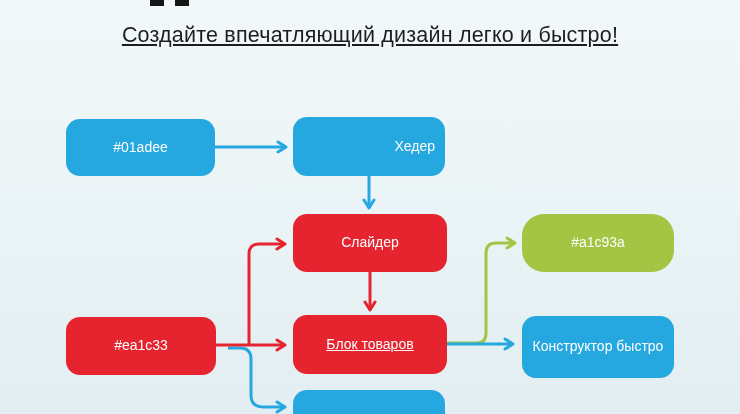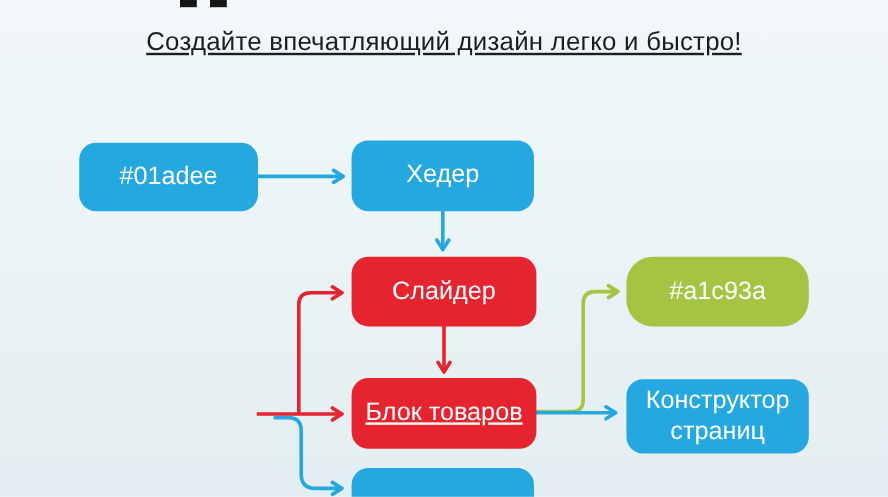--- a/index.html
+++ b/index.html
@@ -16,21 +16,21 @@
     text-align:center;
     font-size:21.5px;letter-spacing:.2px;
     color:#1d1d1f;
     text-decoration:underline;
   }
   .connectors{position:absolute;left:0;top:0;z-index:1;}
   .node{
     position:absolute;z-index:2;
     border-radius:14px;
     display:flex;align-items:center;justify-content:center;
-    color:#fdfdfd;font-size:21px;line-height:1.25;text-align:center;
+    color:#fdfdfd;font-size:14px;line-height:1.25;text-align:center;
     padding:0 10px;box-sizing:border-box;
   }
   .node.blue{background:#25a8e0;}
   .node.red{background:#e6242f;}
   .node.green{background:#a3c543;border-radius:22px;}
 </style>
 </head>
 <body>
 
 <div class="stage">
@@ -67,38 +67,41 @@
 
     <path d="M 370 271 L 370 310" stroke="#e6242f" stroke-width="3" fill="none" marker-end="url(#m-red)"></path>
 
     <path d="M 446 344 L 513 344" stroke="#25a8e0" stroke-width="3" fill="none" marker-end="url(#m-blue)"></path>
   </svg>
 
   <div class="node blue" style="left:66px;top:119px;width:149px;height:57px;">
     <span>#01adee</span>
   </div>
 
-  <div class="node blue" style="left:293px;top:117px;width:152px;height:59px;">
+  <div class="node blue" style="left:293px;top:117px;width:152px;height:59px;justify-content:flex-end;">
     <span>Хедер</span>
   </div>
 
   <div class="node red" style="left:293px;top:214px;width:154px;height:58px;">
     <span>Слайдер</span>
   </div>
 
   <div class="node green" style="left:522px;top:214px;width:152px;height:58px;">
     <span>#a1c93a</span>
   </div>
 
+  <div class="node red" style="left:66px;top:317px;width:150px;height:58px;">
+    <span>#ea1c33</span>
+  </div>
 
   <div class="node red" style="left:293px;top:315px;width:154px;height:59px;text-decoration:underline;">
     <span>Блок товаров</span>
   </div>
 
   <div class="node blue" style="left:522px;top:316px;width:152px;height:62px;">
-    <span>Конструктор страниц</span>
+    <span>Конструктор быстро</span>
   </div>
 
   <div class="node blue" style="left:293px;top:390px;width:152px;height:57px;">
     <span></span>
   </div>
 
 </div>
 
 </body></html>

